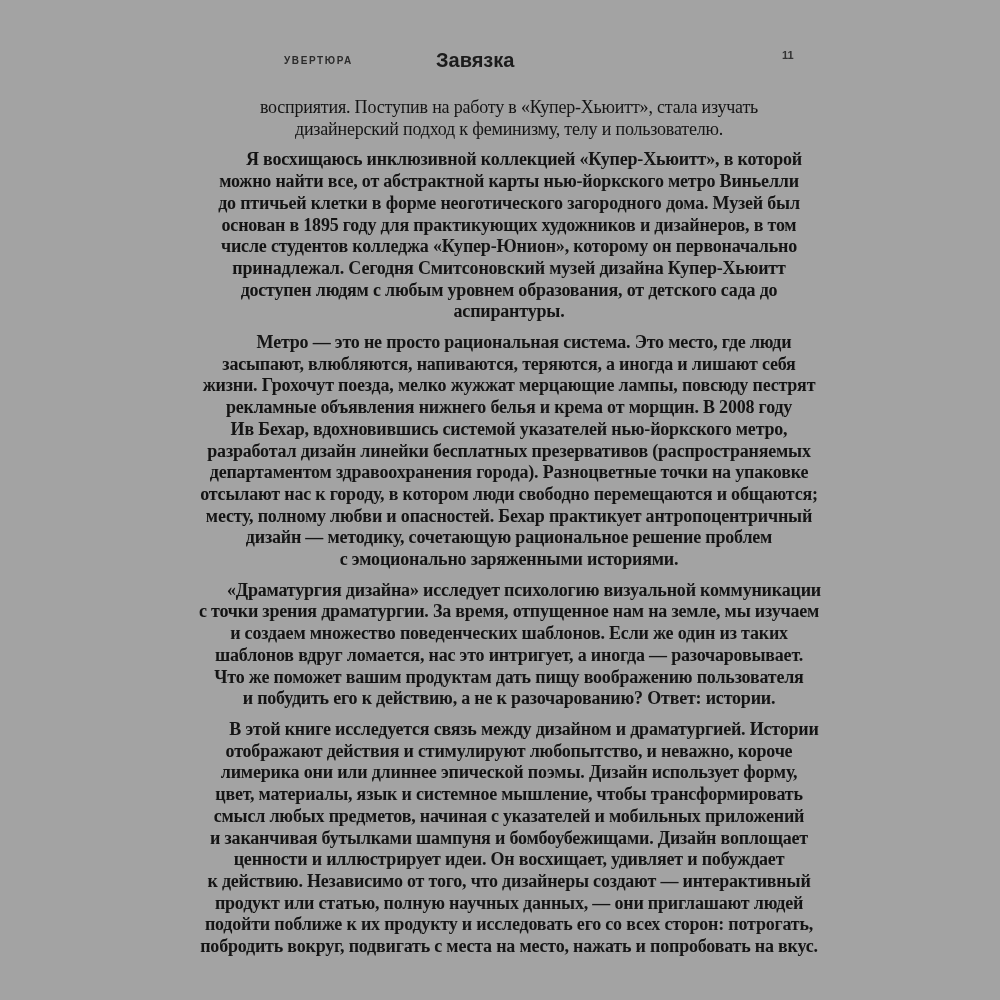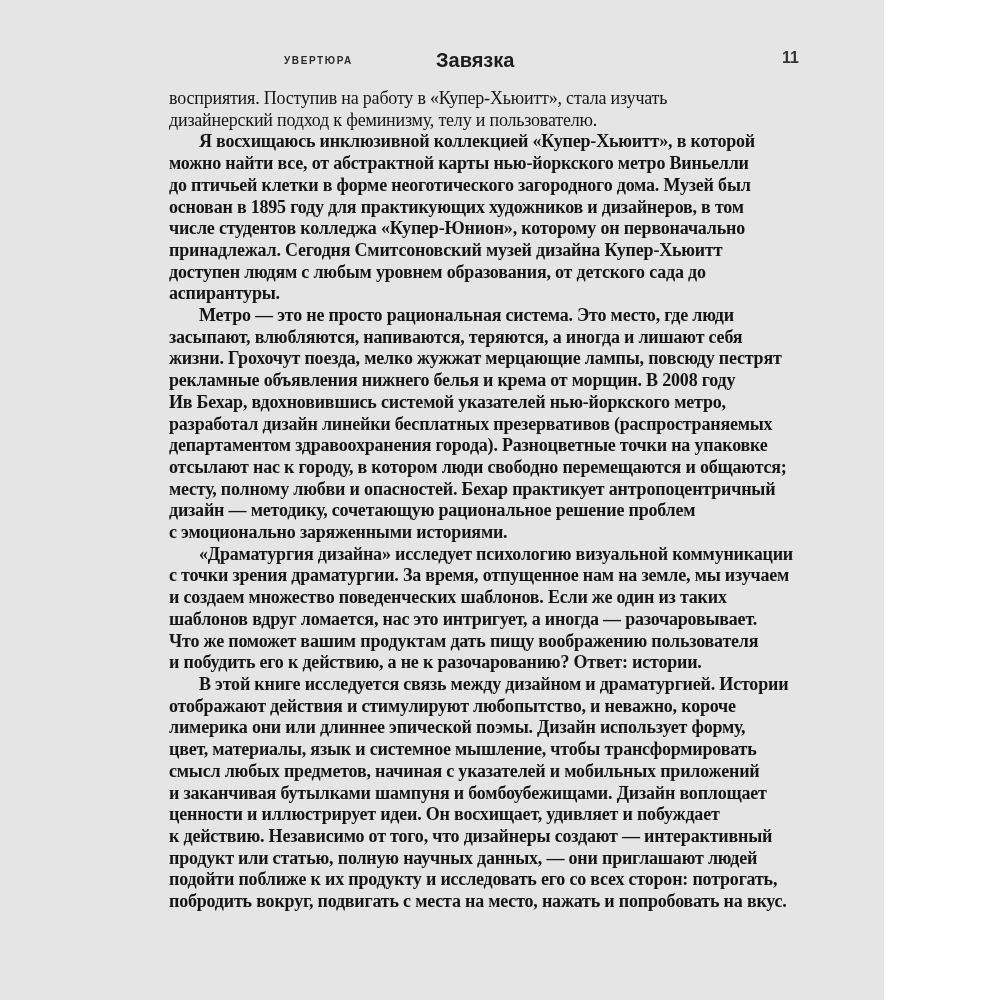--- a/index.html
+++ b/index.html
@@ -2,23 +2,23 @@
 <html lang="ru"><head>
 <meta charset="utf-8">
 <style>
   html, body {
     margin: 0;
     padding: 0;
     background: #ffffff;
   }
   .page {
     position: relative;
-    width: 884px;
+    width: 1000px;
     height: 1000px;
-    background: #e5e5e5;
+    background: #a3a3a3;
     overflow: hidden;
     font-family: "Liberation Serif", serif;
   }
   .running-title {
     position: absolute;
     left: 284px;
     top: 55px;
     font-family: "Liberation Sans", sans-serif;
     font-size: 10px;
     font-weight: 600;
@@ -32,38 +32,39 @@
     font-family: "Liberation Sans", sans-serif;
     font-size: 20px;
     font-weight: 600;
     color: #1c1c1c;
   }
   .page-number {
     position: absolute;
     left: 782px;
     top: 49px;
     font-family: "Liberation Sans", sans-serif;
-    font-size: 16px;
+    font-size: 11px;
     font-weight: 600;
     color: #333333;
   }
   .text-block {
     position: absolute;
     left: 169px;
     top: 88px;
     width: 680px;
     color: #141414;
     font-size: 18px;
     line-height: 21.7px;
     letter-spacing: -0.2px;
     text-align: left;
   }
   .para {
-    margin: 0;
+    margin: 9px;
     white-space: pre-line;
+    text-align: center;
   }
   .para.indent {
     text-indent: 30px;
     font-weight: bold;
   }
 </style>
 </head>
 <body>
 
 <div class="page">

